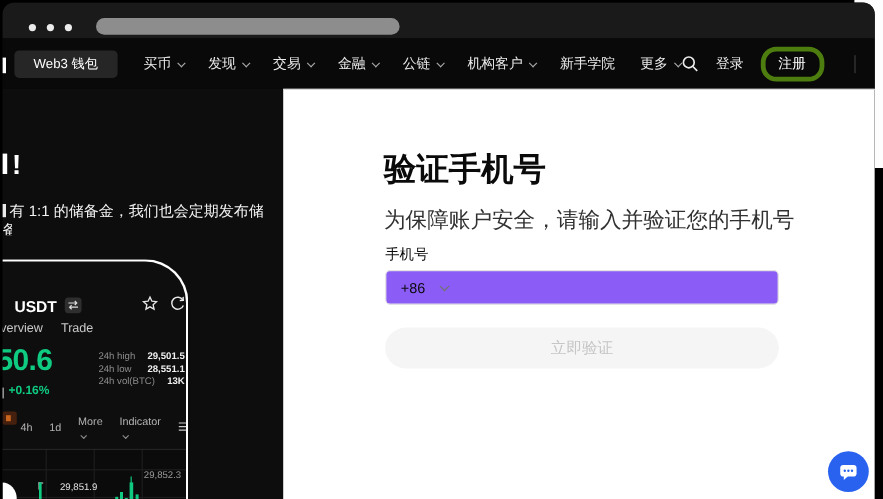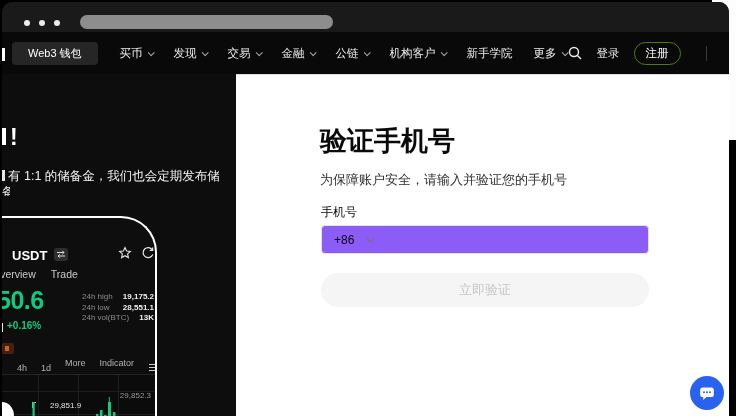--- a/index.html
+++ b/index.html
@@ -23,21 +23,21 @@
     display:flex; align-items:center; padding:0 14px 0 10px; color:#ececec; }
   .nav-sliver { position:absolute; left:0; top:16px; width:3px; height:13px; background:#fff; }
   .wallet-tab { background:#262626; color:#fff; font-size:11px; padding:4px 16px; border-radius:4px; white-space:nowrap; }
   .vdiv { width:1px; height:15px; background:#3a3a3a; margin:0 11px; }
   .nav-items { display:flex; align-items:center; gap:21px; }
   .nav-item { font-size:11.5px; white-space:nowrap; display:flex; align-items:center; cursor:default; }
   .chev { width:5px; height:5px; border-right:1.2px solid #a8a8a8; border-bottom:1.2px solid #a8a8a8;
     transform:rotate(45deg) translateY(-1px); display:inline-block; margin-left:5px; }
   .nav-right { margin-left:auto; display:flex; align-items:center; gap:14px; }
   .login { font-size:11.5px; white-space:nowrap; }
-  .register { font-size:11.5px; white-space:nowrap; border:1px solid #4d7c0f; border-radius:13px;
+  .register { font-size:11.5px; white-space:nowrap; border:4px solid #4d7c0f; border-radius:13px;
     padding:3px 11px; color:#fff; }
   .icon16 { width:16px; height:16px; display:block; }
   .icon16 svg { display:block; }
 
   
   .mainrow { position:absolute; left:0; top:72px; width:100%; height:342px; display:flex; }
 
   
   .promo { position:relative; width:234px; height:100%; background:#0d0d0d; overflow:hidden; flex:none; }
   .promo-heading { position:absolute; left:8px; top:50px; color:#fff; font-size:23px; font-weight:800; }
@@ -60,40 +60,40 @@
   .price { position:absolute; left:37px; top:68px; color:#0ecb81; font-size:25px; font-weight:700; letter-spacing:-0.5px; }
   .chg-frag { position:absolute; left:40px; top:105px; width:3px; height:9px; background:#e8e8e8; }
   .change { position:absolute; left:47px; top:102px; color:#0ecb81; font-size:10px; font-weight:700; }
   .stats { position:absolute; left:122px; top:74px; width:72px; }
   .stat-row { display:flex; justify-content:space-between; font-size:8px; line-height:10.5px; }
   .stat-label { color:#8c8c8c; }
   .stat-value { color:#efefef; font-weight:700; }
   .badge { position:absolute; left:42px; top:125px; width:12px; height:11px; background:#46200f;
     border-radius:2px; overflow:hidden; }
   .badge i { position:absolute; left:3px; top:3px; width:4px; height:5px; background:#c9641e; display:block; }
-  .toolbar { position:absolute; left:57px; top:140px; display:flex; align-items:center; gap:14px;
+  .toolbar { position:absolute; left:57px; top:128px; display:flex; align-items:center; gap:14px;
     color:#b3b3b3; font-size:9px; }
   .tb-chev { width:3.5px; height:3.5px; border-right:1px solid #8a8a8a; border-bottom:1px solid #8a8a8a;
     transform:rotate(45deg); display:inline-block; margin-left:3px; }
   .chart { position:absolute; left:0; top:156px; width:197px; height:46px; background:#0b0b0b;
     border-top:1px solid #242424; }
   .vline { position:absolute; top:0; width:1px; height:46px; background:#1d1d1d; }
   .hline { position:absolute; left:0; width:197px; height:1px; background:#1d1d1d; }
   .axis-right { position:absolute; right:6px; top:16px; color:#9a9a9a; font-size:8px; }
   .axis-left { position:absolute; left:78px; top:26px; color:#e2e2e2; font-size:8px;margin-left:12px; }
   .axis-corner { position:absolute; left:72px; top:27px; width:4px; height:6px;
     border-left:1px solid #bbb; border-top:1px solid #bbb; }
   .candles { position:absolute; left:0; top:0; }
   .white-arc { position:absolute; left:0; bottom:0; width:12px; height:14px; background:#fff;
     border-top-right-radius:100%; }
 
   
   .content { position:relative; flex:1; background:#fff; border-top:1px solid #dcdcdc; }
   .page-title { position:absolute; left:84px; top:48px; color:#0a0a0a; font-size:27px; font-weight:700; }
-  .subtitle { position:absolute; left:84px; top:96px; color:#313131; font-size:13px; }
+  .subtitle { position:absolute; left:84px; top:96px; color:#313131; font-size:18px; }
   .field-label { position:absolute; left:85px; top:129px; color:#0a0a0a; font-size:12px; }
   .phone-input { position:absolute; left:85px; top:150px; width:328px; height:29px;
     border:1px solid #e3e3e3; border-radius:4px; background:#8b5cf6; display:flex; align-items:center;
     padding-left:12px; }
   .cc { color:#0a0a0a; font-size:12px; }
   .cc-chev { width:6px; height:6px; border-right:1.3px solid #737373; border-bottom:1.3px solid #737373;
     transform:rotate(45deg) translateY(-2px); display:inline-block; margin-left:12px; }
   .submit { position:absolute; left:85px; top:198px; width:328px; height:34px; background:#f5f5f5;
     border:none; border-radius:17px; color:#c6c6c6; font-size:13px; }
 
@@ -206,21 +206,21 @@
         <div class="w-tabs">
           <span>Overview</span>
           <span>Trade</span>
         </div>
         <div class="price">50.6</div>
         <div class="chg-frag"></div>
         <div class="change">+0.16%</div>
         <div class="stats">
           <div class="stat-row">
             <span class="stat-label">24h high</span>
-            <span class="stat-value">19,175.2</span>
+            <span class="stat-value">29,501.5</span>
           </div>
           <div class="stat-row">
             <span class="stat-label">24h low</span>
             <span class="stat-value">28,551.1</span>
           </div>
           <div class="stat-row">
             <span class="stat-label">24h vol(BTC)</span>
             <span class="stat-value">13K</span>
           </div>
         </div>

